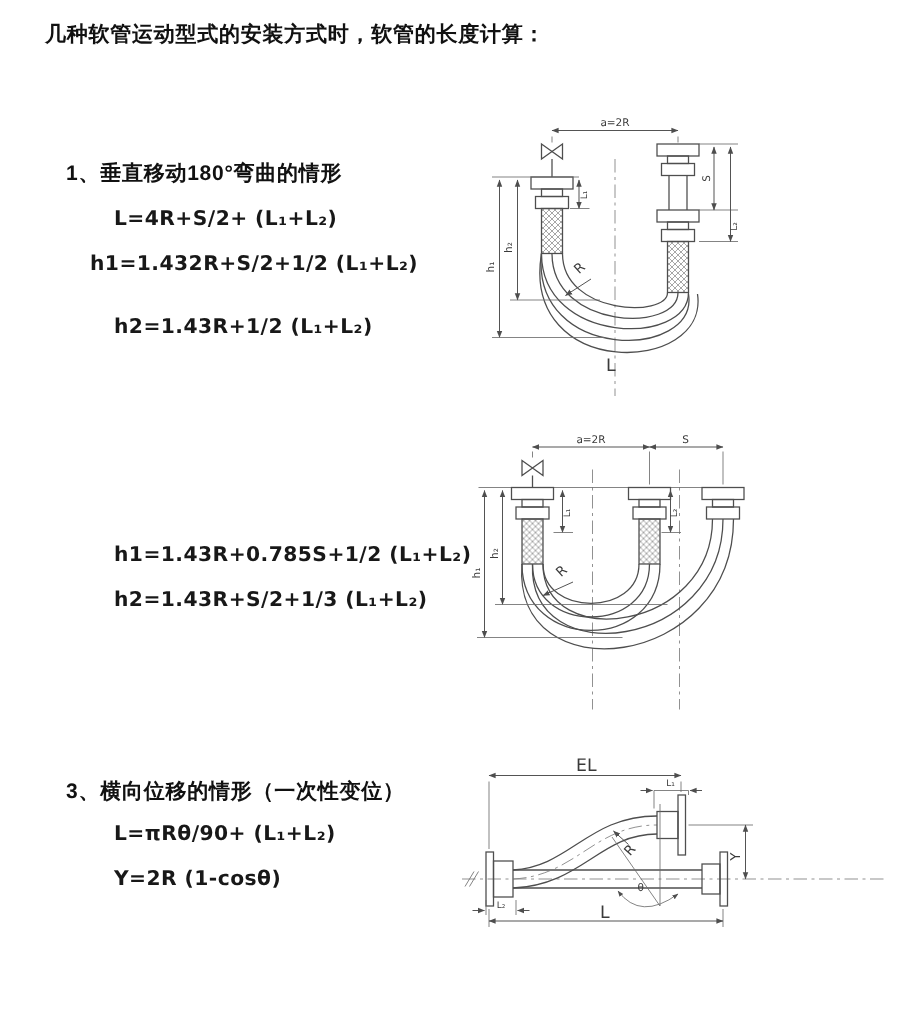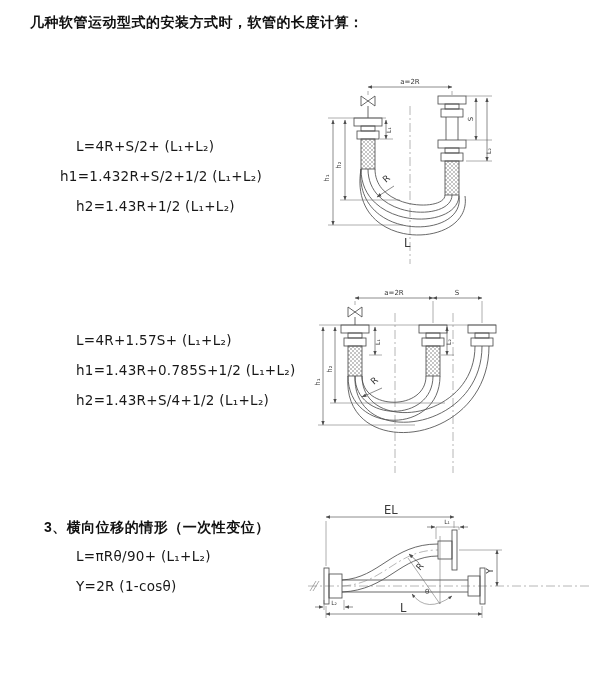--- a/index.html
+++ b/index.html
@@ -1,44 +1,45 @@
 <!DOCTYPE html>
 <html><head>
 <meta charset="utf-8">
 <style>
   html,body{margin:0;padding:0;background:#fff;}
   #page{position:relative;width:600px;height:675px;background:#ffffff;overflow:hidden;
         font-family:"Liberation Sans","DejaVu Sans",sans-serif;color:#1c1c1c;}
   .txt{position:absolute;white-space:nowrap;}
   .title{font-size:14px;font-weight:700;letter-spacing:0.5px;color:#111;}
   .heading{font-size:14px;font-weight:700;letter-spacing:0.5px;color:#111;}
-  .formula{font-size:13.5px;font-weight:400;letter-spacing:0.3px;color:#181818;
+  .formula{font-size:13.5px;font-weight:700;letter-spacing:0.3px;color:#181818;
            font-family:"DejaVu Sans","Liberation Sans",sans-serif;}
   svg.diag{position:absolute;overflow:visible;}
   .ln{stroke:#4e4e4e;stroke-width:0.85;fill:none;}
   .thin{stroke:#6a6a6a;stroke-width:0.55;fill:none;}
   .dim{stroke:#4e4e4e;stroke-width:0.65;fill:none;}
   .cl{stroke:#7a7a7a;stroke-width:0.55;fill:none;stroke-dasharray:9 3 2 3;}
   .ht{stroke:#4e4e4e;stroke-width:0.85;}
   text{fill:#3a3a3a;font-family:"DejaVu Sans",sans-serif;}
   .t6{font-size:6px;}
   .t7{font-size:7px;}
   .t8{font-size:9px;}
   .t11{font-size:11.5px;}
 </style>
 </head>
 <body>
 
 <div id="page">
 
   <div class="txt title" style="left:30px;top:14px">几种软管运动型式的安装方式时，软管的长度计算：</div>
 
+  <div class="txt heading" style="left:44px;top:107px">1、垂直移动180°弯曲的情形</div>
   <div class="txt formula" style="left:76px;top:138px">L=4R+S/2+ (L₁+L₂)</div>
   <div class="txt formula" style="left:60px;top:168px">h1=1.432R+S/2+1/2 (L₁+L₂)</div>
-  <div class="txt formula" style="left:76px;top:198px">h2=1.43R+1/2 (L₁+L₂)</div>
+  <div class="txt formula" style="left:76px;top:210px">h2=1.43R+1/2 (L₁+L₂)</div>
 
   <svg class="diag" style="left:300px;top:70px" width="280" height="200" viewBox="0 0 280 200">
     <defs>
       <marker id="ar1" viewBox="0 0 10 10" refX="8.5" refY="5" markerWidth="8" markerHeight="8" orient="auto-start-reverse">
         <path d="M0,1.5 L9,5 L0,8.5 Z" fill="#4e4e4e"></path>
       </marker>
       <pattern id="ht1" width="4" height="4" patternUnits="userSpaceOnUse">
         <path d="M0,4 L4,0 M0,0 L4,4" stroke="#8a8a8a" stroke-width="0.5" fill="none"></path>
       </pattern>
     </defs>
@@ -103,23 +104,22 @@
       <line class="dim" x1="187" y1="28" x2="187" y2="91" marker-start="url(#ar1)" marker-end="url(#ar1)"></line>
       <text class="t6" x="191" y="81" text-anchor="middle" transform="rotate(-90 191 81)">L₂</text>
     </g>
     <g>
       <text class="t8" x="86" y="113" transform="rotate(-42 86 113)">R</text>
       <line class="dim" x1="94" y1="116" x2="77" y2="127" marker-end="url(#ar1)"></line>
     </g>
     <text class="t11" x="104" y="177">L</text>
   </svg>
 
-  <div class="txt formula" style="left:76px;top:332px">L=4R+1.57S+ (L₁+L₂)</div>
   <div class="txt formula" style="left:76px;top:362px">h1=1.43R+0.785S+1/2 (L₁+L₂)</div>
-  <div class="txt formula" style="left:76px;top:392px">h2=1.43R+S/4+1/2 (L₁+L₂)</div>
+  <div class="txt formula" style="left:76px;top:392px">h2=1.43R+S/2+1/3 (L₁+L₂)</div>
 
   <svg class="diag" style="left:295px;top:285px" width="290" height="195" viewBox="0 0 290 195">
     <defs>
       <marker id="ar2" viewBox="0 0 10 10" refX="8.5" refY="5" markerWidth="8" markerHeight="8" orient="auto-start-reverse">
         <path d="M0,1.5 L9,5 L0,8.5 Z" fill="#4e4e4e"></path>
       </marker>
       <pattern id="ht2" width="4" height="4" patternUnits="userSpaceOnUse">
         <path d="M0,4 L4,0 M0,0 L4,4" stroke="#8a8a8a" stroke-width="0.5" fill="none"></path>
       </pattern>
     </defs>

